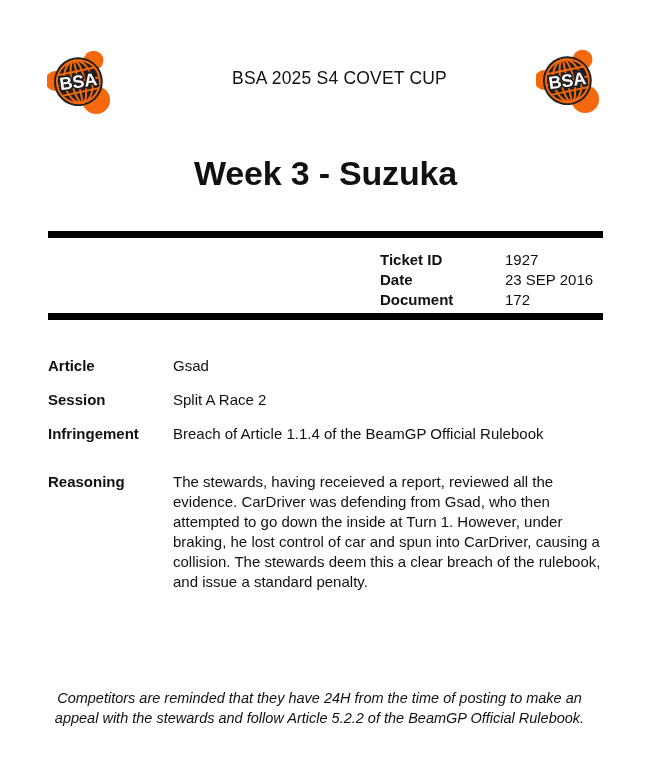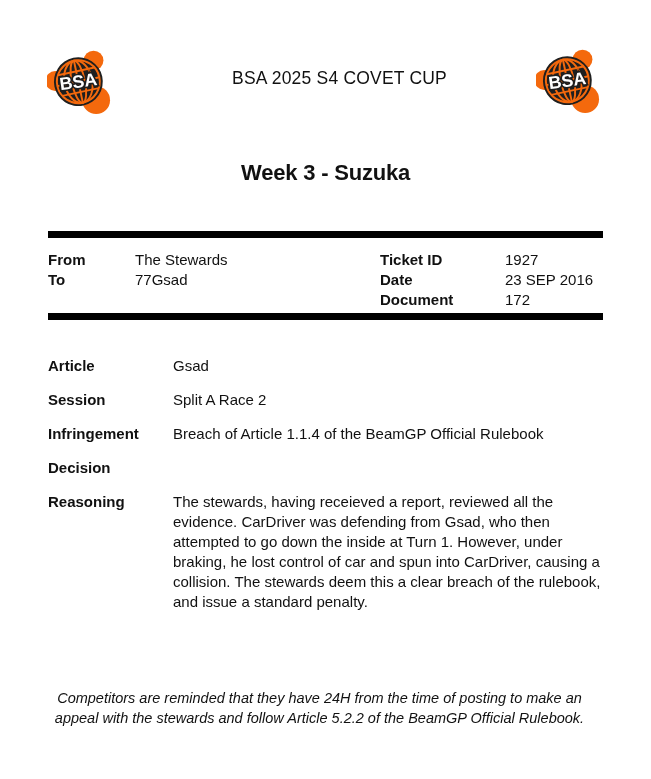--- a/index.html
+++ b/index.html
@@ -9,21 +9,21 @@
   }
   .logo { position:absolute; width:68px; height:66px; }
   .logo-left  { left:47px;  top:50px; }
   .logo-right { left:536px; top:49px; }
   .doc-title {
     position:absolute; left:0; right:0; top:67px; text-align:center;
     font-size:17.5px; line-height:22px; font-weight:400; letter-spacing:0.2px;margin-left:28px;
   }
   .heading {
     position:absolute; left:0; right:0; top:153px; margin:0; text-align:center;
-    font-size:22px; line-height:40px; font-weight:700; letter-spacing:-0.2px;
+    font-size:34px; line-height:40px; font-weight:700; letter-spacing:-0.2px;
   }
   .meta {
     position:absolute; left:48px; top:231px; width:555px; height:89px;
     box-sizing:border-box; border-top:7px solid #000; border-bottom:7px solid #000;
   }
   .meta-group { position:absolute; top:12px; }
   .meta-group-left  { left:0; }
   .meta-group-right { left:332px; }
   .meta-row { display:flex; font-size:15px; line-height:20px; }
   .meta-label { font-weight:700; flex-shrink:0; }
@@ -80,30 +80,20 @@
         <line x1="18.7" y1="32" x2="75.3" y2="32"></line>
         <line x1="18.7" y1="64" x2="75.3" y2="64"></line>
       </g>
     </g>
     <text x="47" y="57" transform="rotate(-8 47 48)" text-anchor="middle" font-family="Liberation Sans, sans-serif" font-size="27" font-weight="bold" fill="#ffffff" stroke="#1f1f1f" stroke-width="5" paint-order="stroke">BSA</text>
   </svg>
 
   <h1 class="heading">Week 3 - Suzuka</h1>
 
   <div class="meta">
-    <div class="meta-group meta-group-left">
-      <div class="meta-row">
-        <span class="meta-label">From</span>
-        <span class="meta-value">The Stewards</span>
-      </div>
-      <div class="meta-row">
-        <span class="meta-label">To</span>
-        <span class="meta-value">77Gsad</span>
-      </div>
-    </div>
     <div class="meta-group meta-group-right">
       <div class="meta-row">
         <span class="meta-label">Ticket ID</span>
         <span class="meta-value">1927</span>
       </div>
       <div class="meta-row">
         <span class="meta-label">Date</span>
         <span class="meta-value">23 SEP 2016</span>
       </div>
       <div class="meta-row">
@@ -120,21 +110,20 @@
     </div>
     <div class="detail-row">
       <div class="detail-label">Session</div>
       <div class="detail-value">Split A Race 2</div>
     </div>
     <div class="detail-row">
       <div class="detail-label">Infringement</div>
       <div class="detail-value">Breach of Article 1.1.4 of the BeamGP Official Rulebook</div>
     </div>
     <div class="detail-row">
-      <div class="detail-label">Decision</div>
     </div>
     <div class="detail-row">
       <div class="detail-label">Reasoning</div>
       <div class="detail-value">The stewards, having receieved a report, reviewed all the evidence. CarDriver was defending from Gsad, who then attempted to go down the inside at Turn 1. However, under braking, he lost control of car and spun into CarDriver, causing a collision. The stewards deem this a clear breach of the rulebook, and issue a standard penalty.</div>
     </div>
   </div>
 
   <div class="footer">
     <div class="footer-inner">Competitors are reminded that they have 24H from the time of posting to make an appeal with the stewards and follow Article 5.2.2 of the BeamGP Official Rulebook.</div>
   </div>

